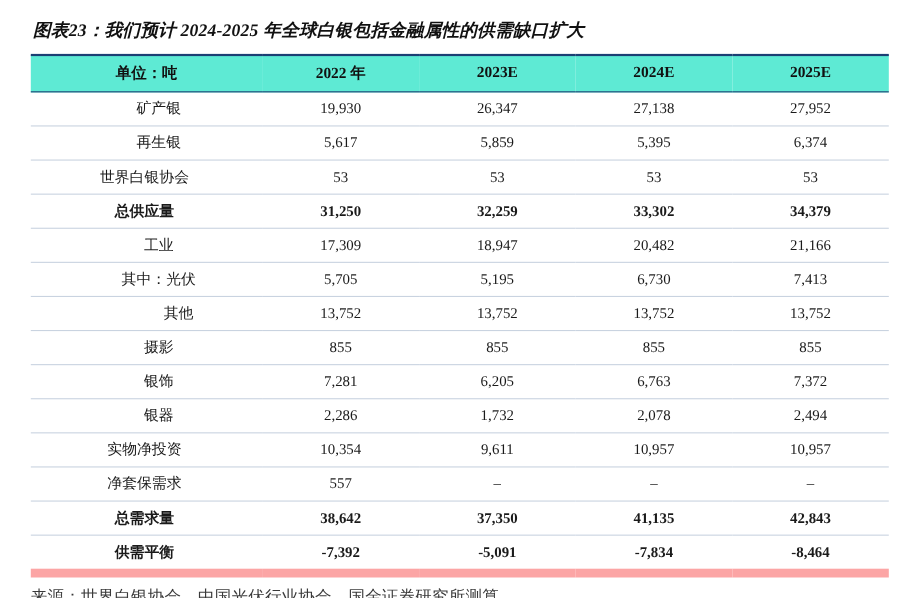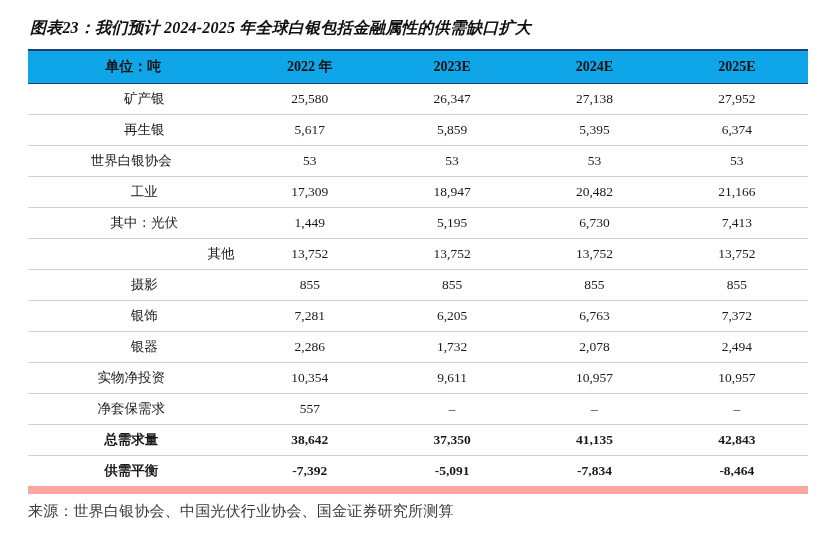--- a/index.html
+++ b/index.html
@@ -33,21 +33,21 @@
   table.data {
     width: 100%;
     border-collapse: collapse;
     table-layout: fixed;
     font-size: 13.5px;
   }
   table.data col.c0 { width: 27%; }
   table.data col.cx { width: 18.25%; }
 
   table.data thead th {
-    background: #0ea5e9;
+    background: #5eead4;
     font-weight: bold;
     font-size: 14px;
     padding: 7px 4px 7px 4px;
     text-align: center;
     border-top: 2px solid #1b3f73;
     border-bottom: 1px solid #1b3f73;
     color: #111111;
     white-space: nowrap;
   }
   table.data thead th.first {
@@ -65,21 +65,21 @@
   }
   table.data tbody tr.lastrow td {
     border-bottom: 8px solid #fca5a5;
   }
   td.label {
     text-align: center;
   }
   
   td.label.ind0 { padding-left: 0; }
   td.label.ind1 { padding-left: 26px; }
-  td.label.ind2 { padding-left: 62px; text-align: right; }
+  td.label.ind2 { padding-left: 62px; }
 
   .source {
     margin-top: 8px;
     font-size: 15px;
     color: #3a3a3a;
     letter-spacing: 0.2px;
   }
 </style>
 </head>
 <body>
@@ -101,49 +101,56 @@
         <th class="first">单位：吨</th>
         <th>2022 年</th>
         <th>2023E</th>
         <th>2024E</th>
         <th>2025E</th>
       </tr>
     </thead>
     <tbody id="tbody">
         <tr>
           <td class="label ind1">矿产银</td>
-          <td>25,580</td>
+          <td>19,930</td>
           <td>26,347</td>
           <td>27,138</td>
           <td>27,952</td>
         </tr>
         <tr>
           <td class="label ind1">再生银</td>
           <td>5,617</td>
           <td>5,859</td>
           <td>5,395</td>
           <td>6,374</td>
         </tr>
         <tr>
           <td class="label ind0">世界白银协会</td>
           <td>53</td>
           <td>53</td>
           <td>53</td>
           <td>53</td>
         </tr>
+        <tr class="bold">
+          <td class="label ind0">总供应量</td>
+          <td>31,250</td>
+          <td>32,259</td>
+          <td>33,302</td>
+          <td>34,379</td>
+        </tr>
         <tr>
           <td class="label ind1">工业</td>
           <td>17,309</td>
           <td>18,947</td>
           <td>20,482</td>
           <td>21,166</td>
         </tr>
         <tr>
           <td class="label ind1">其中：光伏</td>
-          <td>1,449</td>
+          <td>5,705</td>
           <td>5,195</td>
           <td>6,730</td>
           <td>7,413</td>
         </tr>
         <tr>
           <td class="label ind2">其他</td>
           <td>13,752</td>
           <td>13,752</td>
           <td>13,752</td>
           <td>13,752</td>

